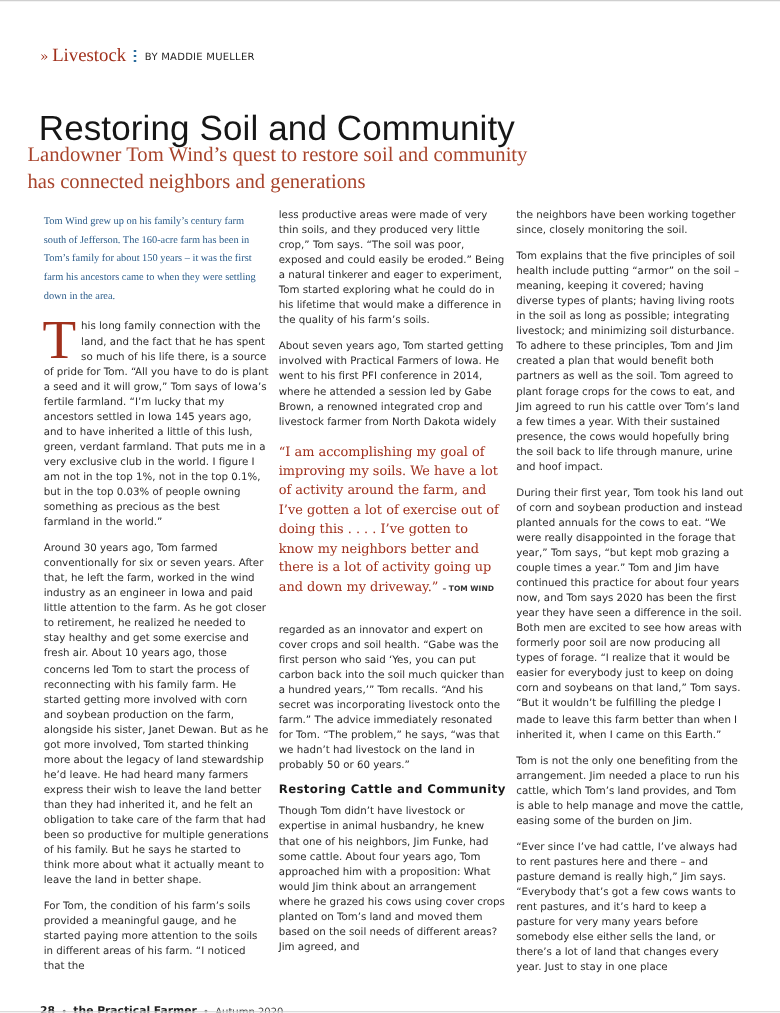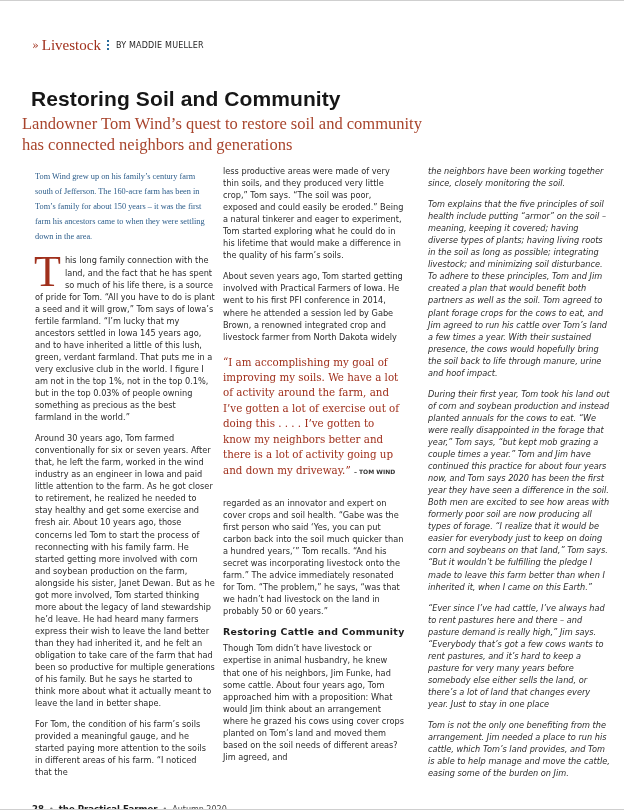--- a/index.html
+++ b/index.html
@@ -12,29 +12,29 @@
     .page-border-bottom { position:absolute; left:0; bottom:0; width:624px; height:1px; background:#cfcfcf; }
 
     .kicker { position:absolute; left:32px; top:37px; display:flex; align-items:center; white-space:nowrap; }
     .kicker .chev { color:#a0301c; font-family:"DejaVu Serif", serif; font-size:11px; margin-right:3px; }
     .kicker .section { color:#a0301c; font-family:"Liberation Serif", serif; font-size:15px; }
     .kicker .sep { display:inline-block; width:2px; height:11px; margin:0 7px 0 6px;
       background: repeating-linear-gradient(to bottom, #2a6b9c 0 2px, transparent 2px 4px); }
     .kicker .byline { font-family:"DejaVu Sans", sans-serif; font-weight:normal; font-size:8px; color:#1f1f1f; letter-spacing:0.2px; }
 
     .headline { position:absolute; left:31px; top:87px; margin:0;
-      font-family:"Liberation Sans", sans-serif; font-weight:bold; font-size:21px; color:#161616; letter-spacing:0.1px; }
+      font-family:"Liberation Sans", sans-serif; font-weight:normal; font-size:28px; color:#161616; letter-spacing:0.1px; }
     .dek { position:absolute; left:22px; top:113px; width:420px; margin:0;
       font-family:"Liberation Serif", serif; font-size:16.5px; line-height:21px; color:#a8442c; }
 
     .col { position:absolute; font-size:8.2px; line-height:12.05px; color:#2b2b2b; }
     .col p { margin:0 0 9px 0; }
     .col1 { left:35px; top:169px; width:180px; }
     .col2 { left:223px; top:165px; width:182px; }
-    .col3 { left:428px; top:165px; width:182px;font-style:italic; }
+    .col3 { left:413px; top:165px; width:182px; }
 
     .lede { font-family:Liberation Serif, serif; font-size:8.3px; line-height:15.1px; color:#2b5c8a; margin:0 0 10px 0 !important; }
     .dropcap { float:left; font-family:"Liberation Serif", serif; color:#a0301c;
       font-size:44px; line-height:34px; margin:1px 4px 0 -1px; height:34px; }
 
     .subhead { font-family:"DejaVu Sans", sans-serif; font-weight:bold; font-size:9.4px; color:#1c1c1c;
       margin:2px 0 4px 0; letter-spacing:0.3px; }
 
     .pullquote { font-family:"DejaVu Serif", serif; font-size:10.3px; line-height:15.4px; color:#a0301c; margin:12px 0 18px 0; }
     .pullquote .attr { font-family:"DejaVu Sans", sans-serif; font-size:6px; font-weight:bold; color:#333; }
@@ -78,22 +78,22 @@
   </div>
   <p>regarded as an innovator and expert on cover crops and soil health. “Gabe was the first person who said ‘Yes, you can put carbon back into the soil much quicker than a hundred years,’” Tom recalls. “And his secret was incorporating livestock onto the farm.” The advice immediately resonated for Tom. “The problem,” he says, “was that we hadn’t had livestock on the land in probably 50 or 60 years.”</p>
   <div class="subhead">Restoring Cattle and Community</div>
   <p>Though Tom didn’t have livestock or expertise in animal husbandry, he knew that one of his neighbors, Jim Funke, had some cattle. About four years ago, Tom approached him with a proposition: What would Jim think about an arrangement where he grazed his cows using cover crops planted on Tom’s land and moved them based on the soil needs of different areas? Jim agreed, and</p>
 </div>
 
 <div class="col col3">
   <p>the neighbors have been working together since, closely monitoring the soil.</p>
   <p>Tom explains that the five principles of soil health include putting “armor” on the soil – meaning, keeping it covered; having diverse types of plants; having living roots in the soil as long as possible; integrating livestock; and minimizing soil disturbance. To adhere to these principles, Tom and Jim created a plan that would benefit both partners as well as the soil. Tom agreed to plant forage crops for the cows to eat, and Jim agreed to run his cattle over Tom’s land a few times a year. With their sustained presence, the cows would hopefully bring the soil back to life through manure, urine and hoof impact.</p>
   <p>During their first year, Tom took his land out of corn and soybean production and instead planted annuals for the cows to eat. “We were really disappointed in the forage that year,” Tom says, “but kept mob grazing a couple times a year.” Tom and Jim have continued this practice for about four years now, and Tom says 2020 has been the first year they have seen a difference in the soil. Both men are excited to see how areas with formerly poor soil are now producing all types of forage. “I realize that it would be easier for everybody just to keep on doing corn and soybeans on that land,” Tom says. “But it wouldn’t be fulfilling the pledge I made to leave this farm better than when I inherited it, when I came on this Earth.”</p>
+  <p>Tom is not the only one benefiting from the arrangement. Jim needed a place to run his cattle, which Tom’s land provides, and Tom is able to help manage and move the cattle, easing some of the burden on Jim.</p>
   <p>“Ever since I’ve had cattle, I’ve always had to rent pastures here and there – and pasture demand is really high,” Jim says. “Everybody that’s got a few cows wants to rent pastures, and it’s hard to keep a pasture for very many years before somebody else either sells the land, or there’s a lot of land that changes every year. Just to stay in one place</p>
-  <p>Tom is not the only one benefiting from the arrangement. Jim needed a place to run his cattle, which Tom’s land provides, and Tom is able to help manage and move the cattle, easing some of the burden on Jim.</p>
 </div>
 
 <div class="footer">
   <span class="pg">28</span>
   <span class="dot">•</span>
   <span class="mag">the Practical Farmer</span>
   <span class="dot">•</span>
   <span class="issue">Autumn 2020</span>
 </div>
 

